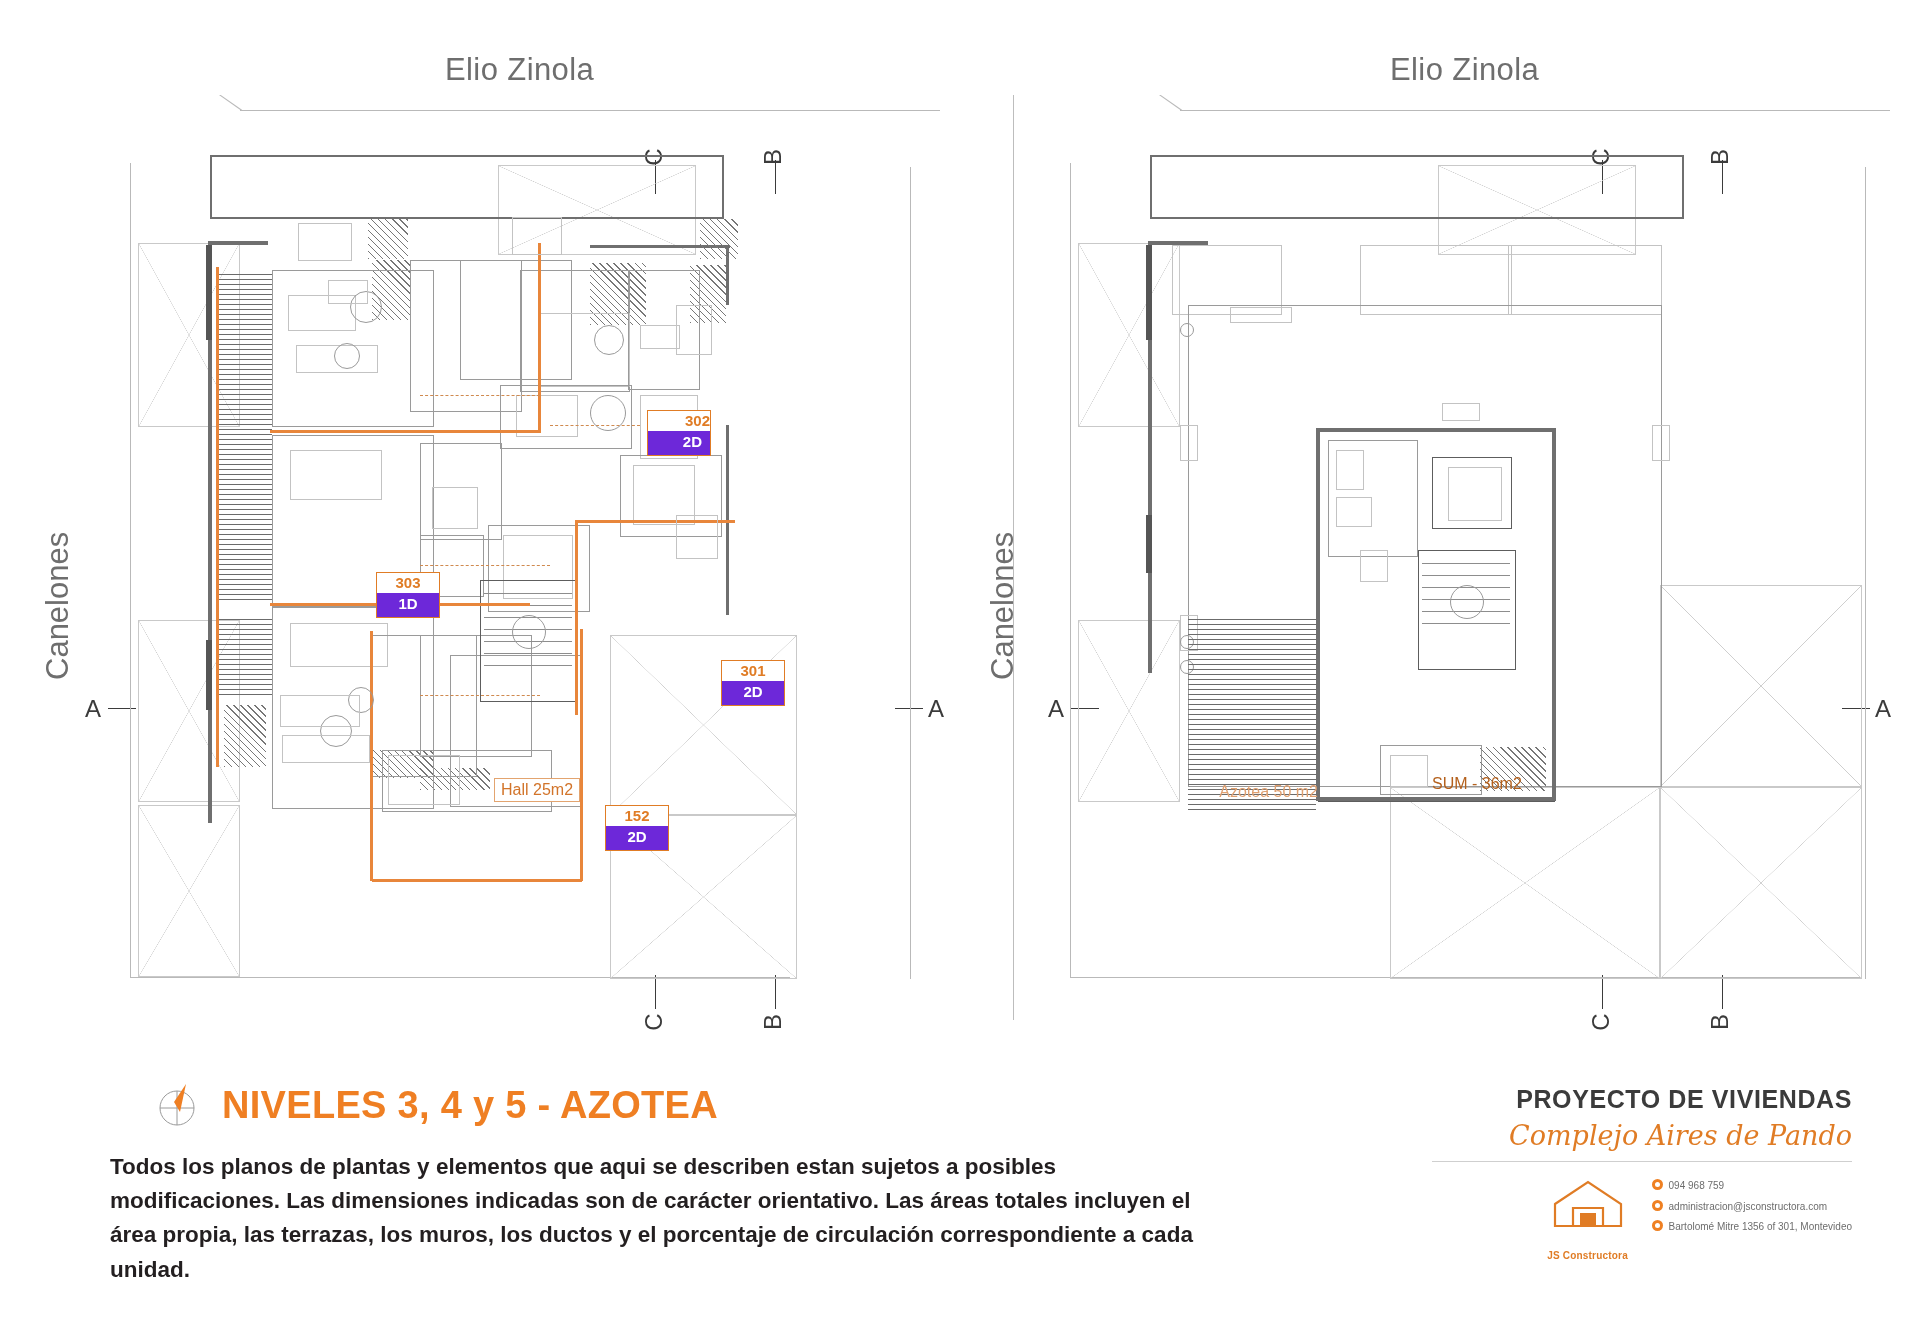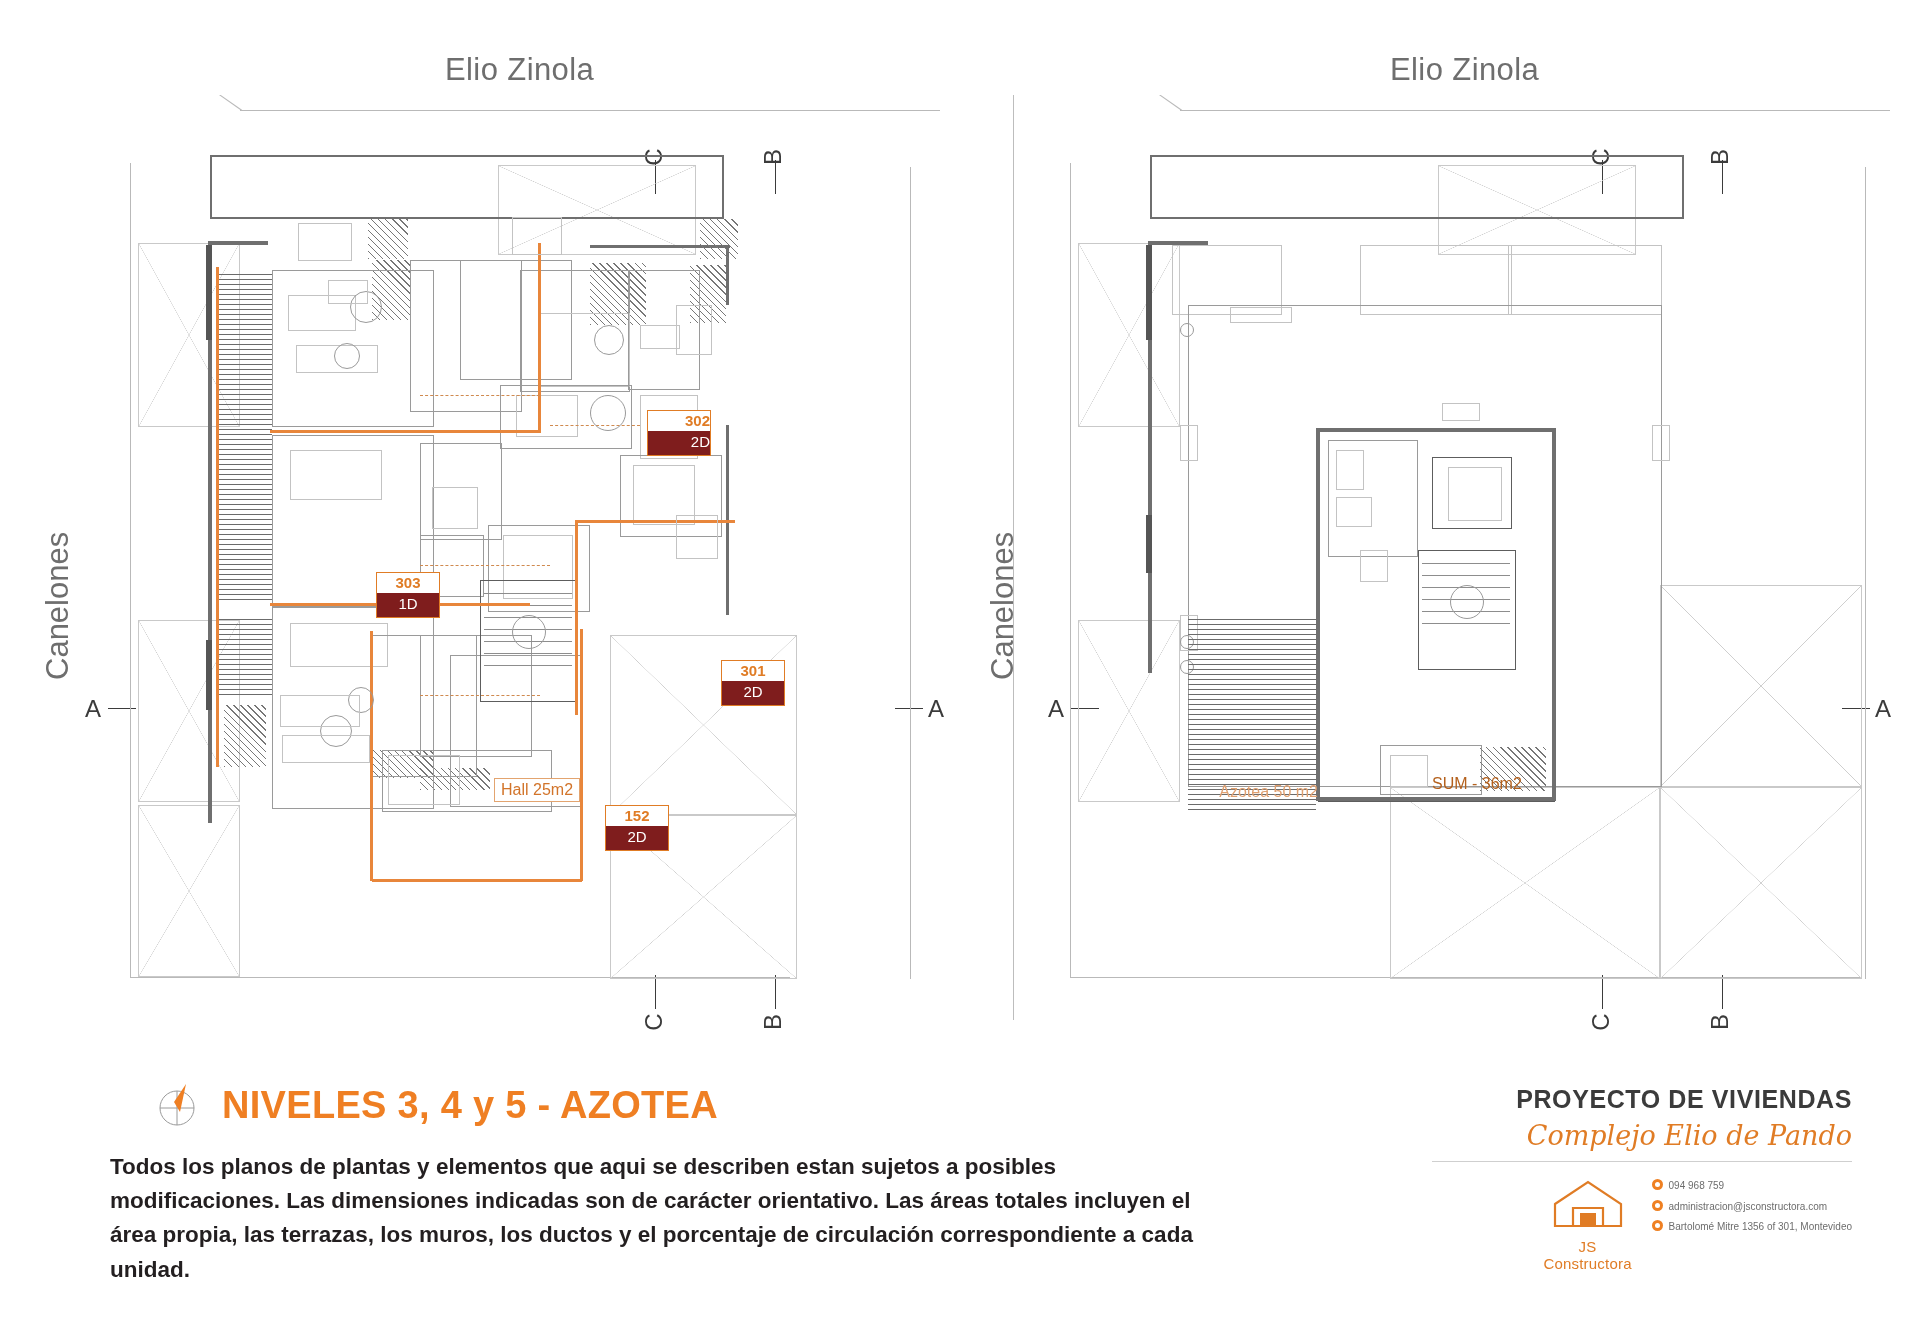--- a/index.html
+++ b/index.html
@@ -103,24 +103,24 @@
     z-index:6;
   }
   .unit-badge .num{
     color:#e07c25;
     font-weight:bold;
     display:block;
     padding:1px 0 0;
   }
   .unit-badge .typ{
     display:block;
-    background:#7f1d1d;
+    background:#6d28d9;
     color:#ffffff;
-    font-weight:normal;
-    padding:2px 0 3px;
+    font-weight:bold;
+    padding:2px 8px 3px;
   }
 
   .area-tag{
     position:absolute;
     font-size:16px;
     color:#d2742a;
     white-space:nowrap;
     z-index:6;
   }
   .area-tag.boxed{
@@ -178,21 +178,21 @@
     color:#e07c25;
   }
   .brand-rule{
     height:1px;background:#cfcfcf;margin:10px 0 0;
   }
   .brand-bottom{
     display:flex;justify-content:flex-end;gap:16px;margin-top:12px;align-items:flex-start;
   }
   .logo-wrap{width:96px;text-align:center;}
   .logo-name{
-    font-size:15px;font-weight:normal;color:#e07c25;margin-top:2px;letter-spacing:.2px;
+    font-size:10px;font-weight:bold;color:#e07c25;margin-top:14px;letter-spacing:.2px;
   }
   .contact{
     text-align:left;font-size:10px;color:#6d6d6d;line-height:1.55;padding-top:4px;
   }
   .contact .row{display:flex;gap:6px;align-items:flex-start;margin-bottom:5px;}
   .dot{
     width:11px;height:11px;border-radius:50%;background:#ef8022;flex:0 0 11px;margin-top:1px;
     position:relative;
   }
   .dot:after{
@@ -446,21 +446,21 @@
         <path d="M36 6 L30 34 L24 24 Z" fill="#ef7f23"></path>
       </svg>
     </div>
     <div class="title-main">NIVELES 3, 4 y 5 - AZOTEA</div>
   </div>
 
   <div class="note">Todos los planos de plantas y elementos que aqui se describen estan sujetos a posibles modificaciones.  Las dimensiones indicadas son de carácter orientativo. Las áreas totales incluyen el área propia, las terrazas, los muros, los ductos y el porcentaje de circulación correspondiente a cada unidad.</div>
 
   <div class="brand">
     <div class="brand-title">PROYECTO DE VIVIENDAS</div>
-    <div class="brand-sub">Complejo Elio de Pando</div>
+    <div class="brand-sub">Complejo Aires de Pando</div>
     <div class="brand-rule"></div>
     <div class="brand-bottom">
       <div class="logo-wrap">
         <svg viewBox="0 0 90 58" width="90" height="58">
           <path d="M12 30 L45 8 L78 30 L78 52 L12 52 Z" fill="none" stroke="#e07c25" stroke-width="2.2"></path>
           <path d="M30 52 L30 34 L60 34 L60 52" fill="none" stroke="#e07c25" stroke-width="2.2"></path>
           <rect x="37" y="39" width="16" height="13" fill="#e07c25"></rect>
         </svg>
         <div class="logo-name">JS Constructora</div>
       </div>

